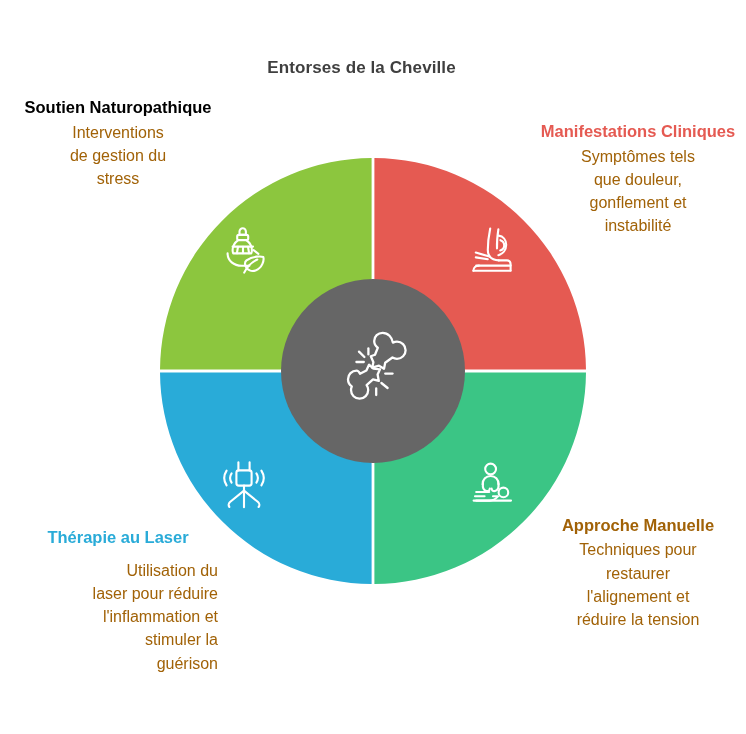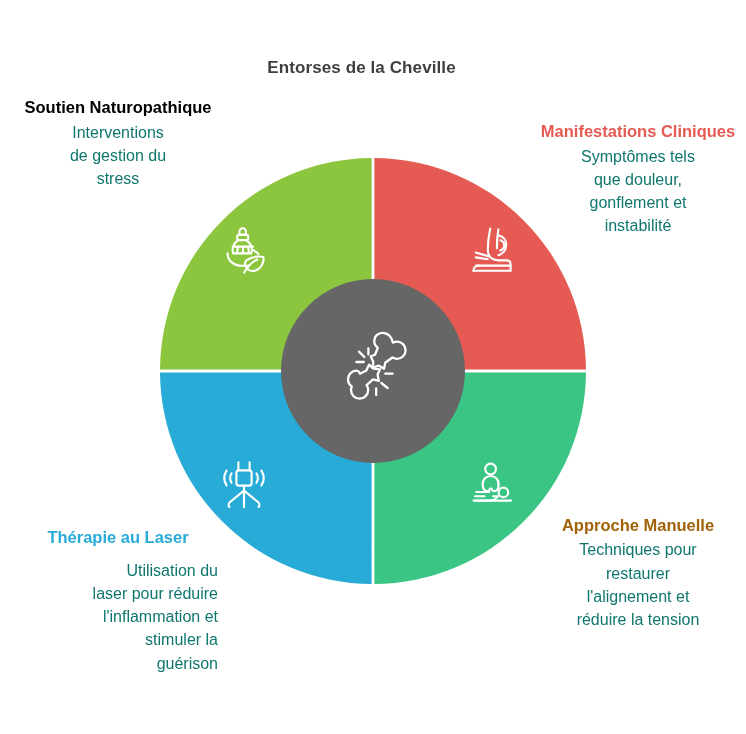--- a/index.html
+++ b/index.html
@@ -65,21 +65,21 @@
   }
   .callout .c-title {
     font-size: 16.5px;
     font-weight: bold;
     line-height: 1.45;
     margin-bottom: 1px;
   }
   .callout .c-body {
     font-size: 16px;
     line-height: 1.45;
-    color: #0f766e;
+    color: #a16207;
   }
 
   #callout-nw { left: 18px; top: 96px; }
   #callout-ne { left: 538px; top: 96px; margin-top: 24px; }
   #callout-sw { left: 18px; top: 526px; }
   #callout-se { left: 538px; top: 514px; }
 
   #callout-sw .c-body { margin-top: 9px; text-align: right; }
   #callout-se .c-title { line-height: 1.42; }
 </style>

